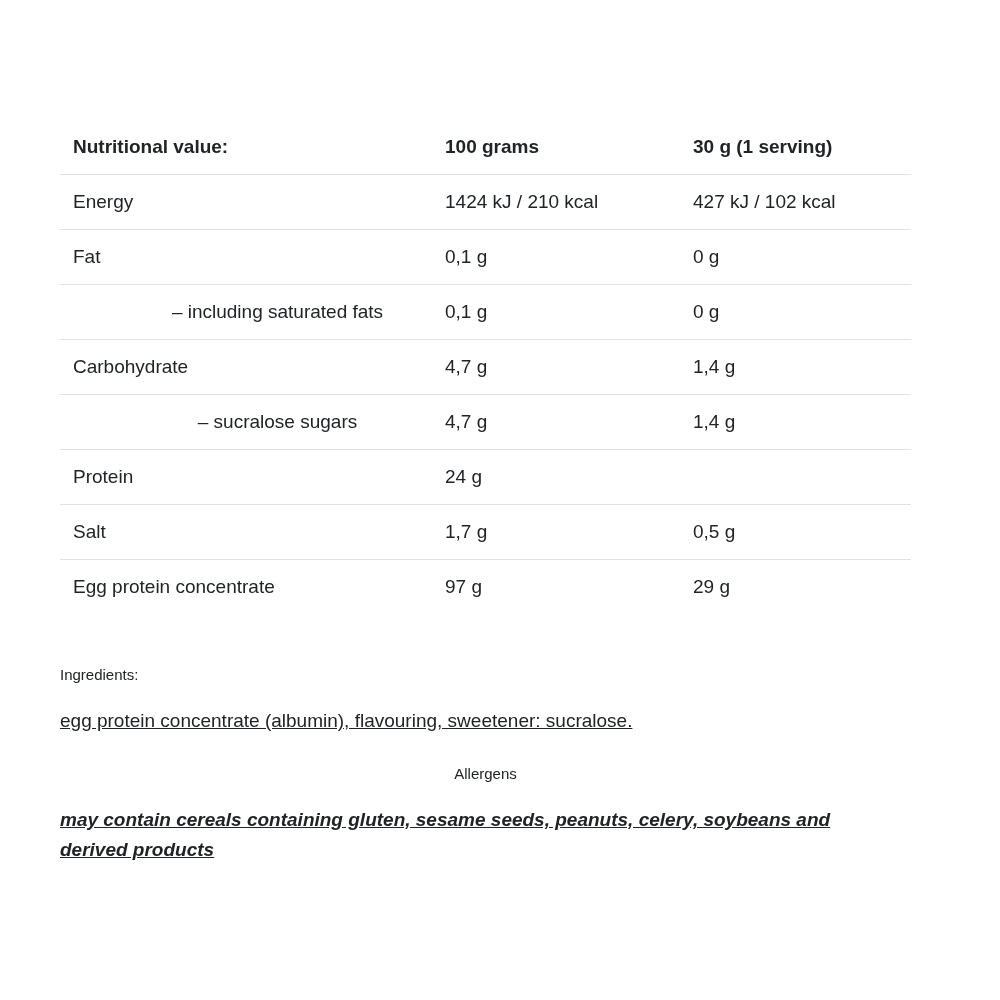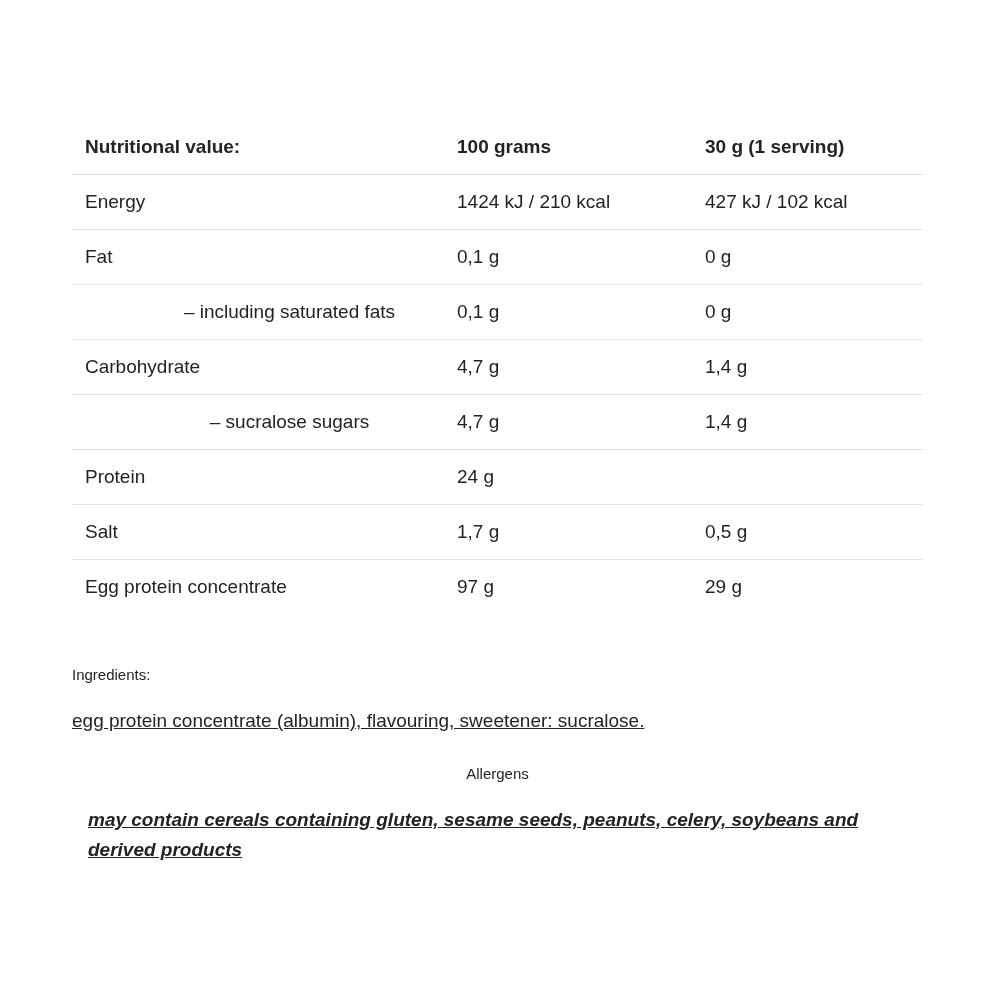--- a/index.html
+++ b/index.html
@@ -7,21 +7,21 @@
     padding: 0;
     background: #ffffff;
     width: 1000px;
     height: 1000px;
     font-family: "Liberation Sans", sans-serif;
     color: #212426;
     -webkit-font-smoothing: antialiased;
   }
   .content {
     position: absolute;
-    left: 72px;
+    left: 60px;
     top: 120px;
     width: 851px;
   }
   
   .nutrition-table { width: 100%; }
   .t-row {
     display: grid;
     grid-template-columns: 385px 248px 1fr;
     align-items: center;
     height: 54px;
@@ -45,21 +45,20 @@
     margin: 16px 0 0 0;
     font-size: 19px;
     line-height: 30px;
     text-decoration: underline;
   }
   .section-heading.allergens-heading { margin-top: 23px; text-align: center; }
   .section-text.allergens-text {
     font-style: italic;
     font-weight: 600;
     max-width: 820px;
-    margin-left: 16px;
   }
 </style>
 </head>
 <body>
 
 <div class="content">
 
   <div class="nutrition-table">
 
     <div class="t-row header-row">

